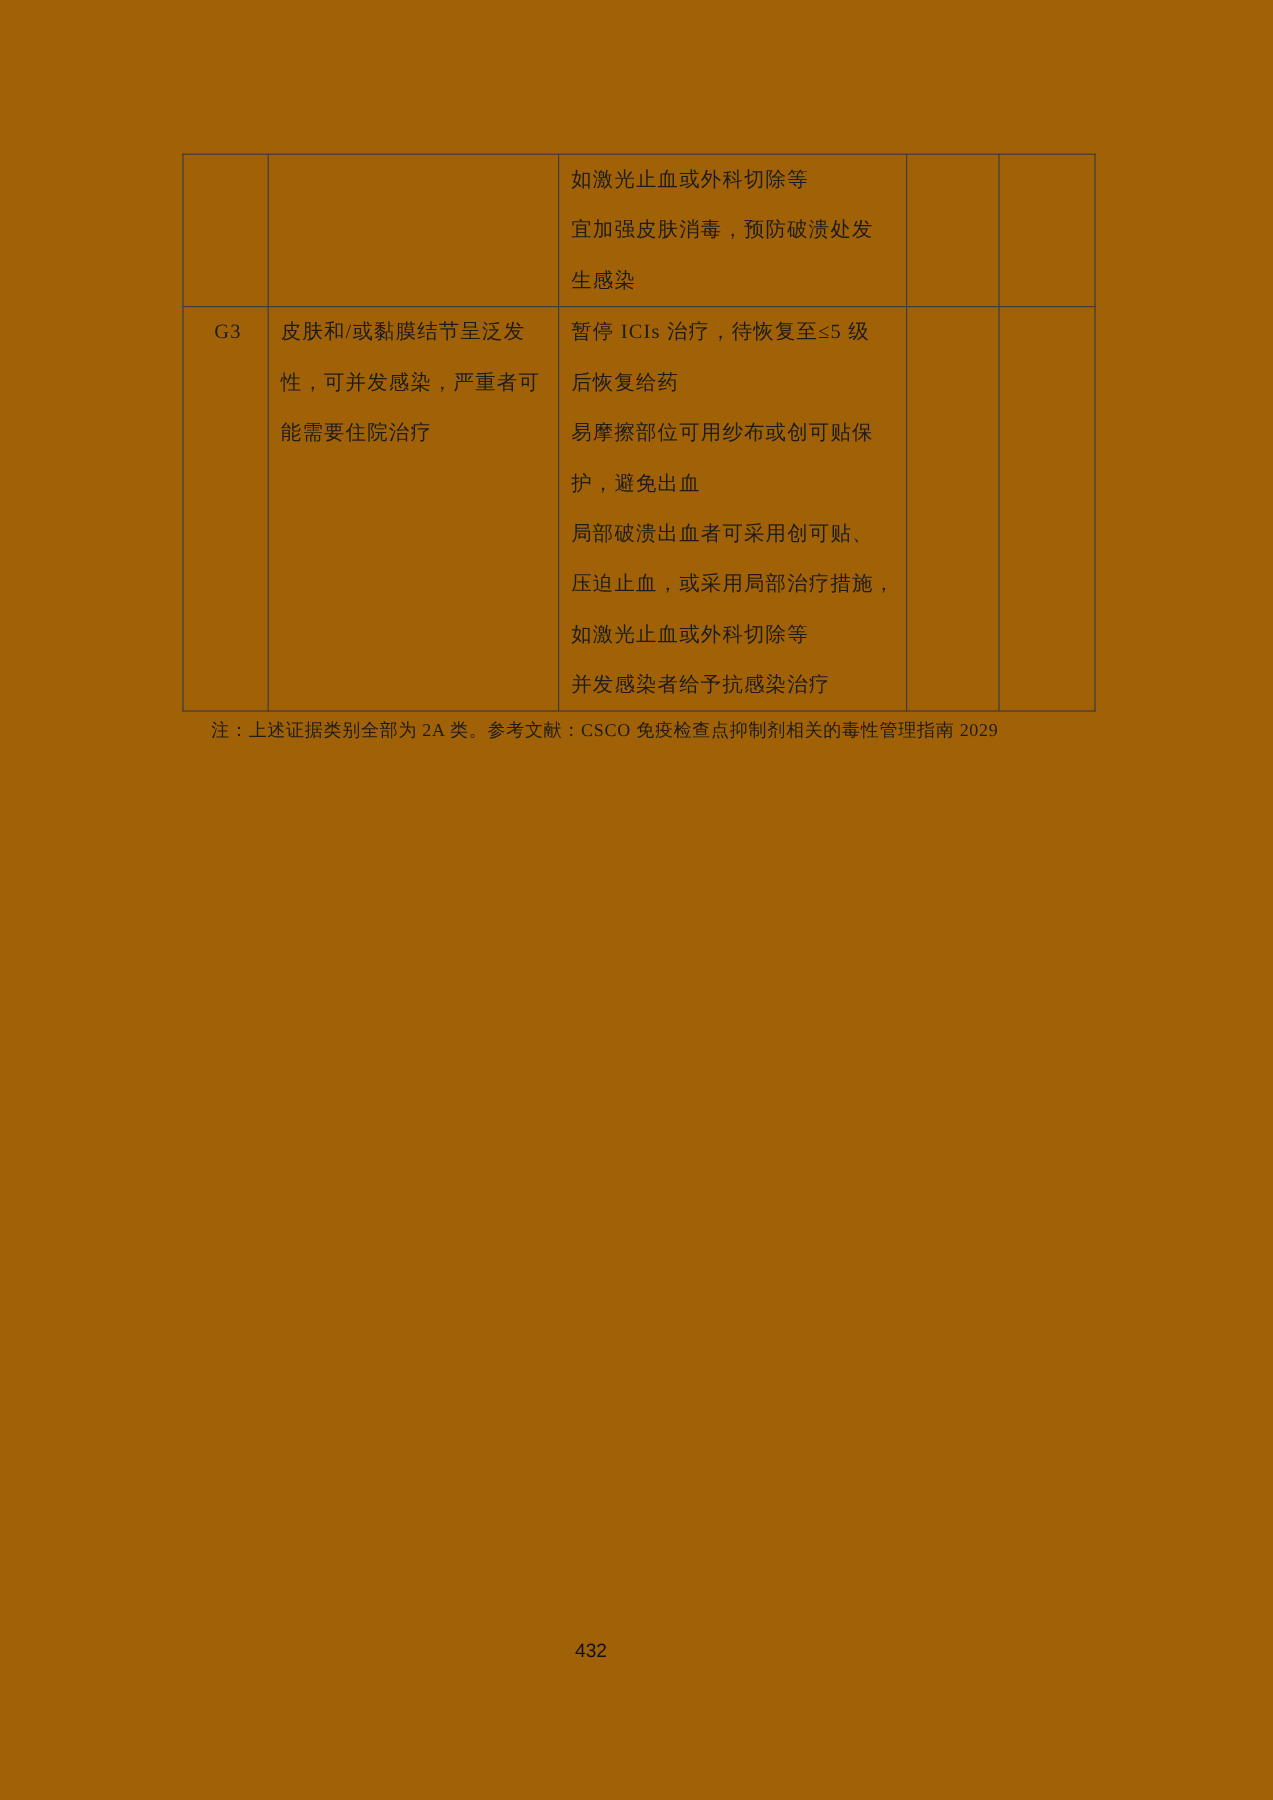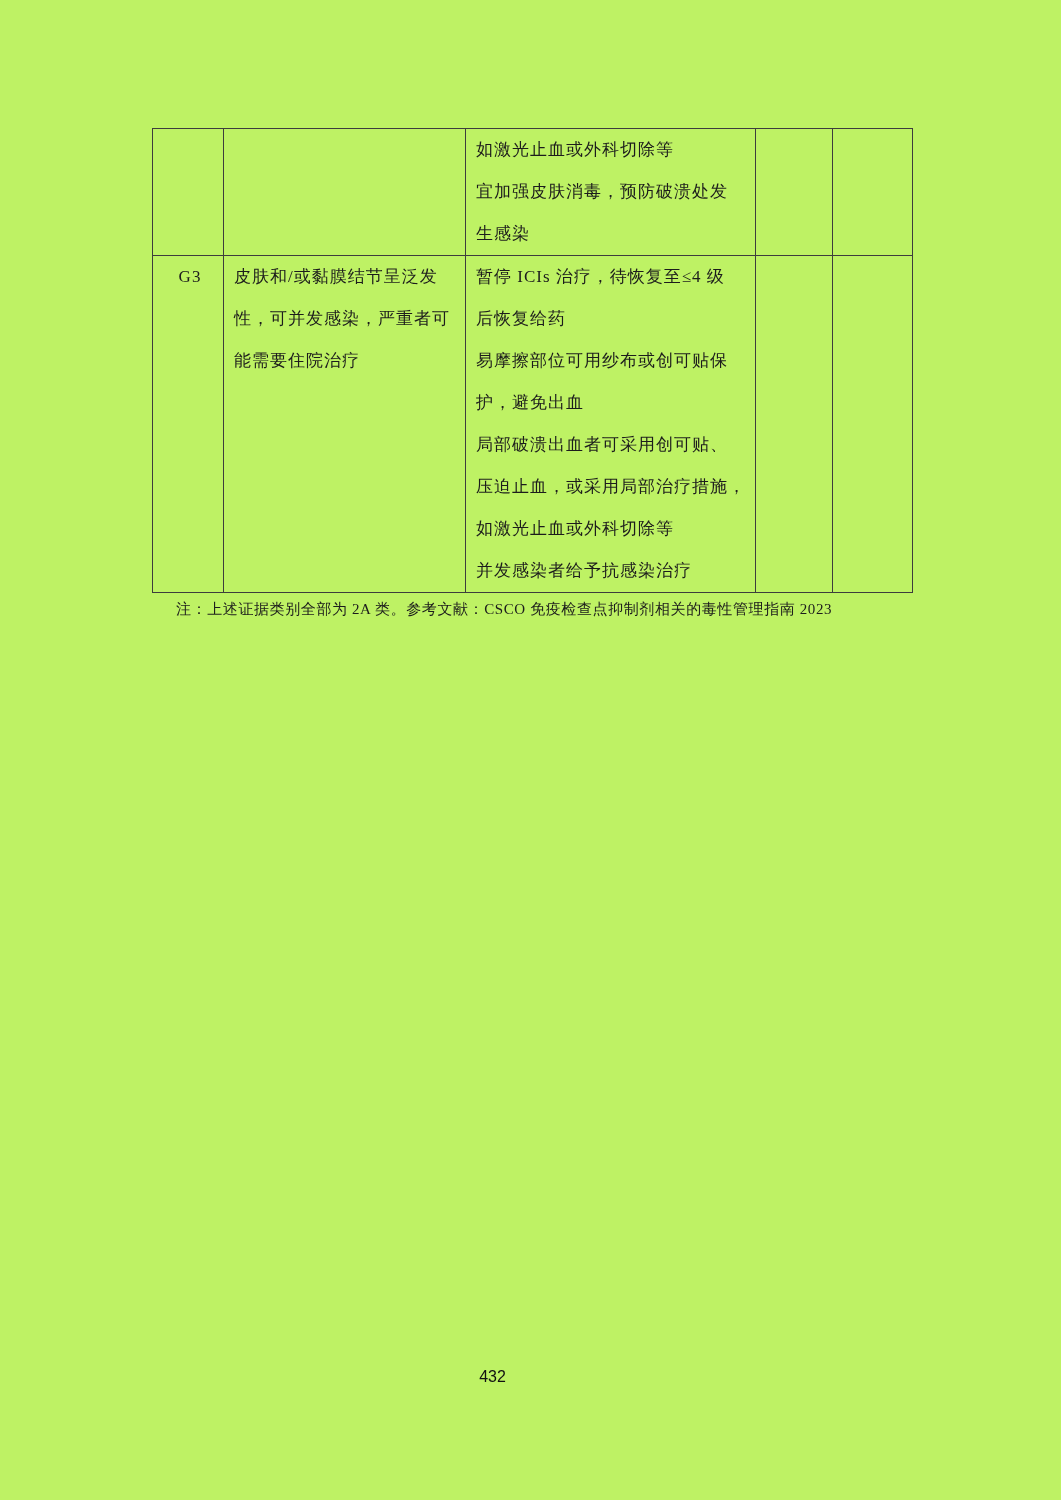--- a/index.html
+++ b/index.html
@@ -4,21 +4,21 @@
 <style>
   html, body {
     margin: 0;
     padding: 0;
     background: #ffffff;
   }
   .page {
     position: relative;
     width: 1061px;
     height: 1500px;
-    background: #bef264;
+    background: #a16207;
     font-family: "Liberation Serif", "DejaVu Serif", serif;
     color: #1c1c1c;
     overflow: hidden;
   }
   table.doc-table {
     position: absolute;
     left: 152px;
     top: 128px;
     width: 760px;
     border-collapse: collapse;
@@ -85,31 +85,31 @@
 宜加强皮肤消毒，预防破溃处发
 生感染</td>
         <td></td>
         <td></td>
       </tr>
       <tr class="row-g3">
         <td class="grade-cell">G3</td>
         <td>皮肤和/或黏膜结节呈泛发
 性，可并发感染，严重者可
 能需要住院治疗</td>
-        <td>暂停 ICIs 治疗，待恢复至≤4 级
+        <td>暂停 ICIs 治疗，待恢复至≤5 级
 后恢复给药
 易摩擦部位可用纱布或创可贴保
 护，避免出血
 局部破溃出血者可采用创可贴、
 压迫止血，或采用局部治疗措施，
 如激光止血或外科切除等
 并发感染者给予抗感染治疗</td>
         <td></td>
         <td></td>
       </tr>
     </tbody>
   </table>
 
-  <div class="note">注：上述证据类别全部为 2A 类。参考文献：CSCO 免疫检查点抑制剂相关的毒性管理指南 2023</div>
+  <div class="note">注：上述证据类别全部为 2A 类。参考文献：CSCO 免疫检查点抑制剂相关的毒性管理指南 2029</div>
 
   <div class="page-number">432</div>
 
 </div>
 
 </body></html>

